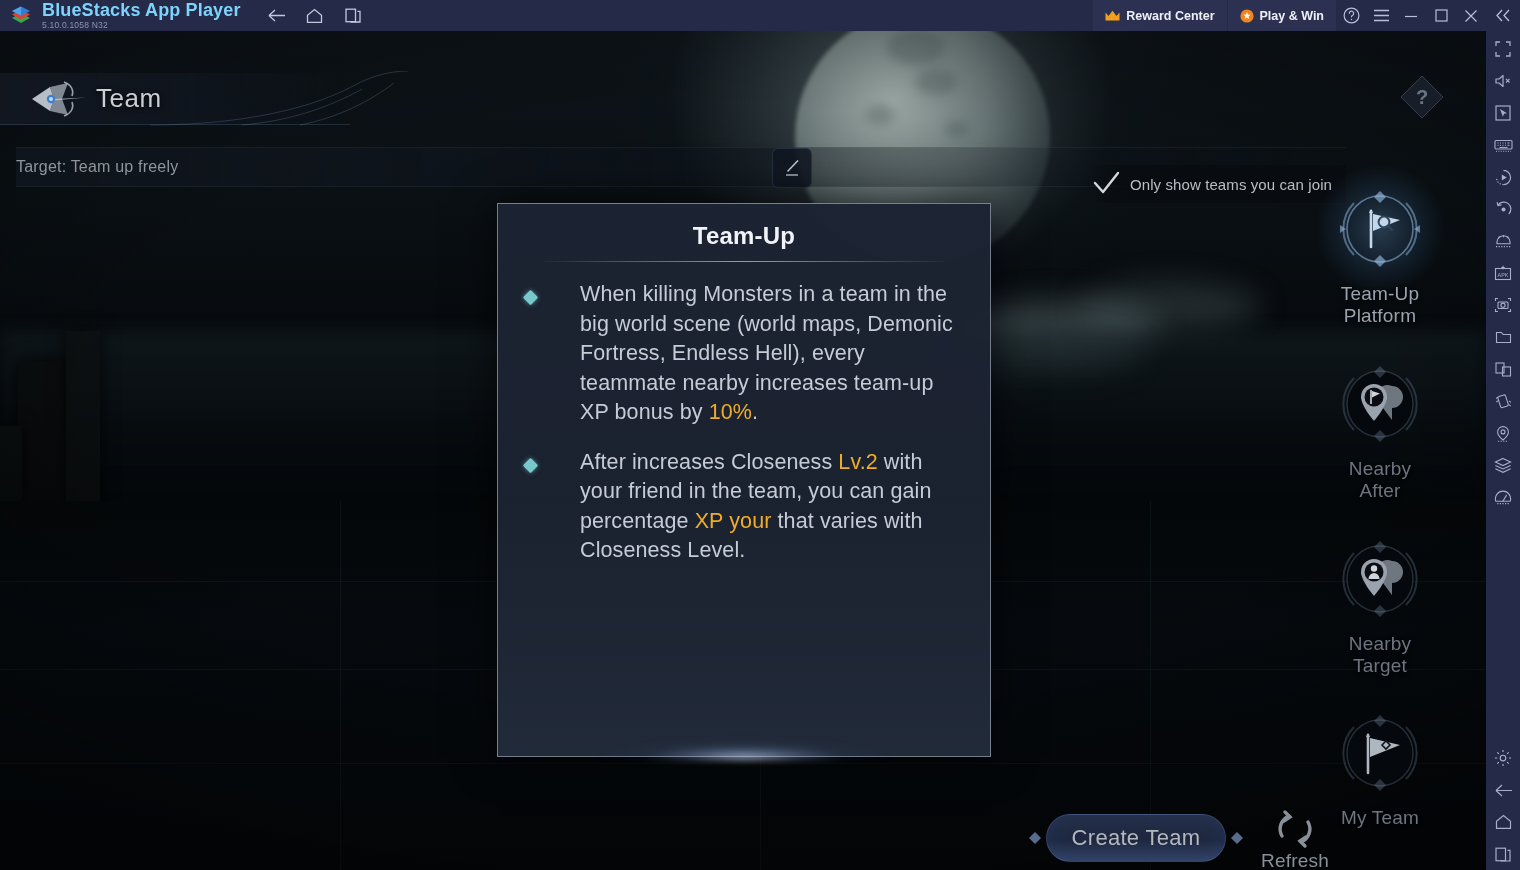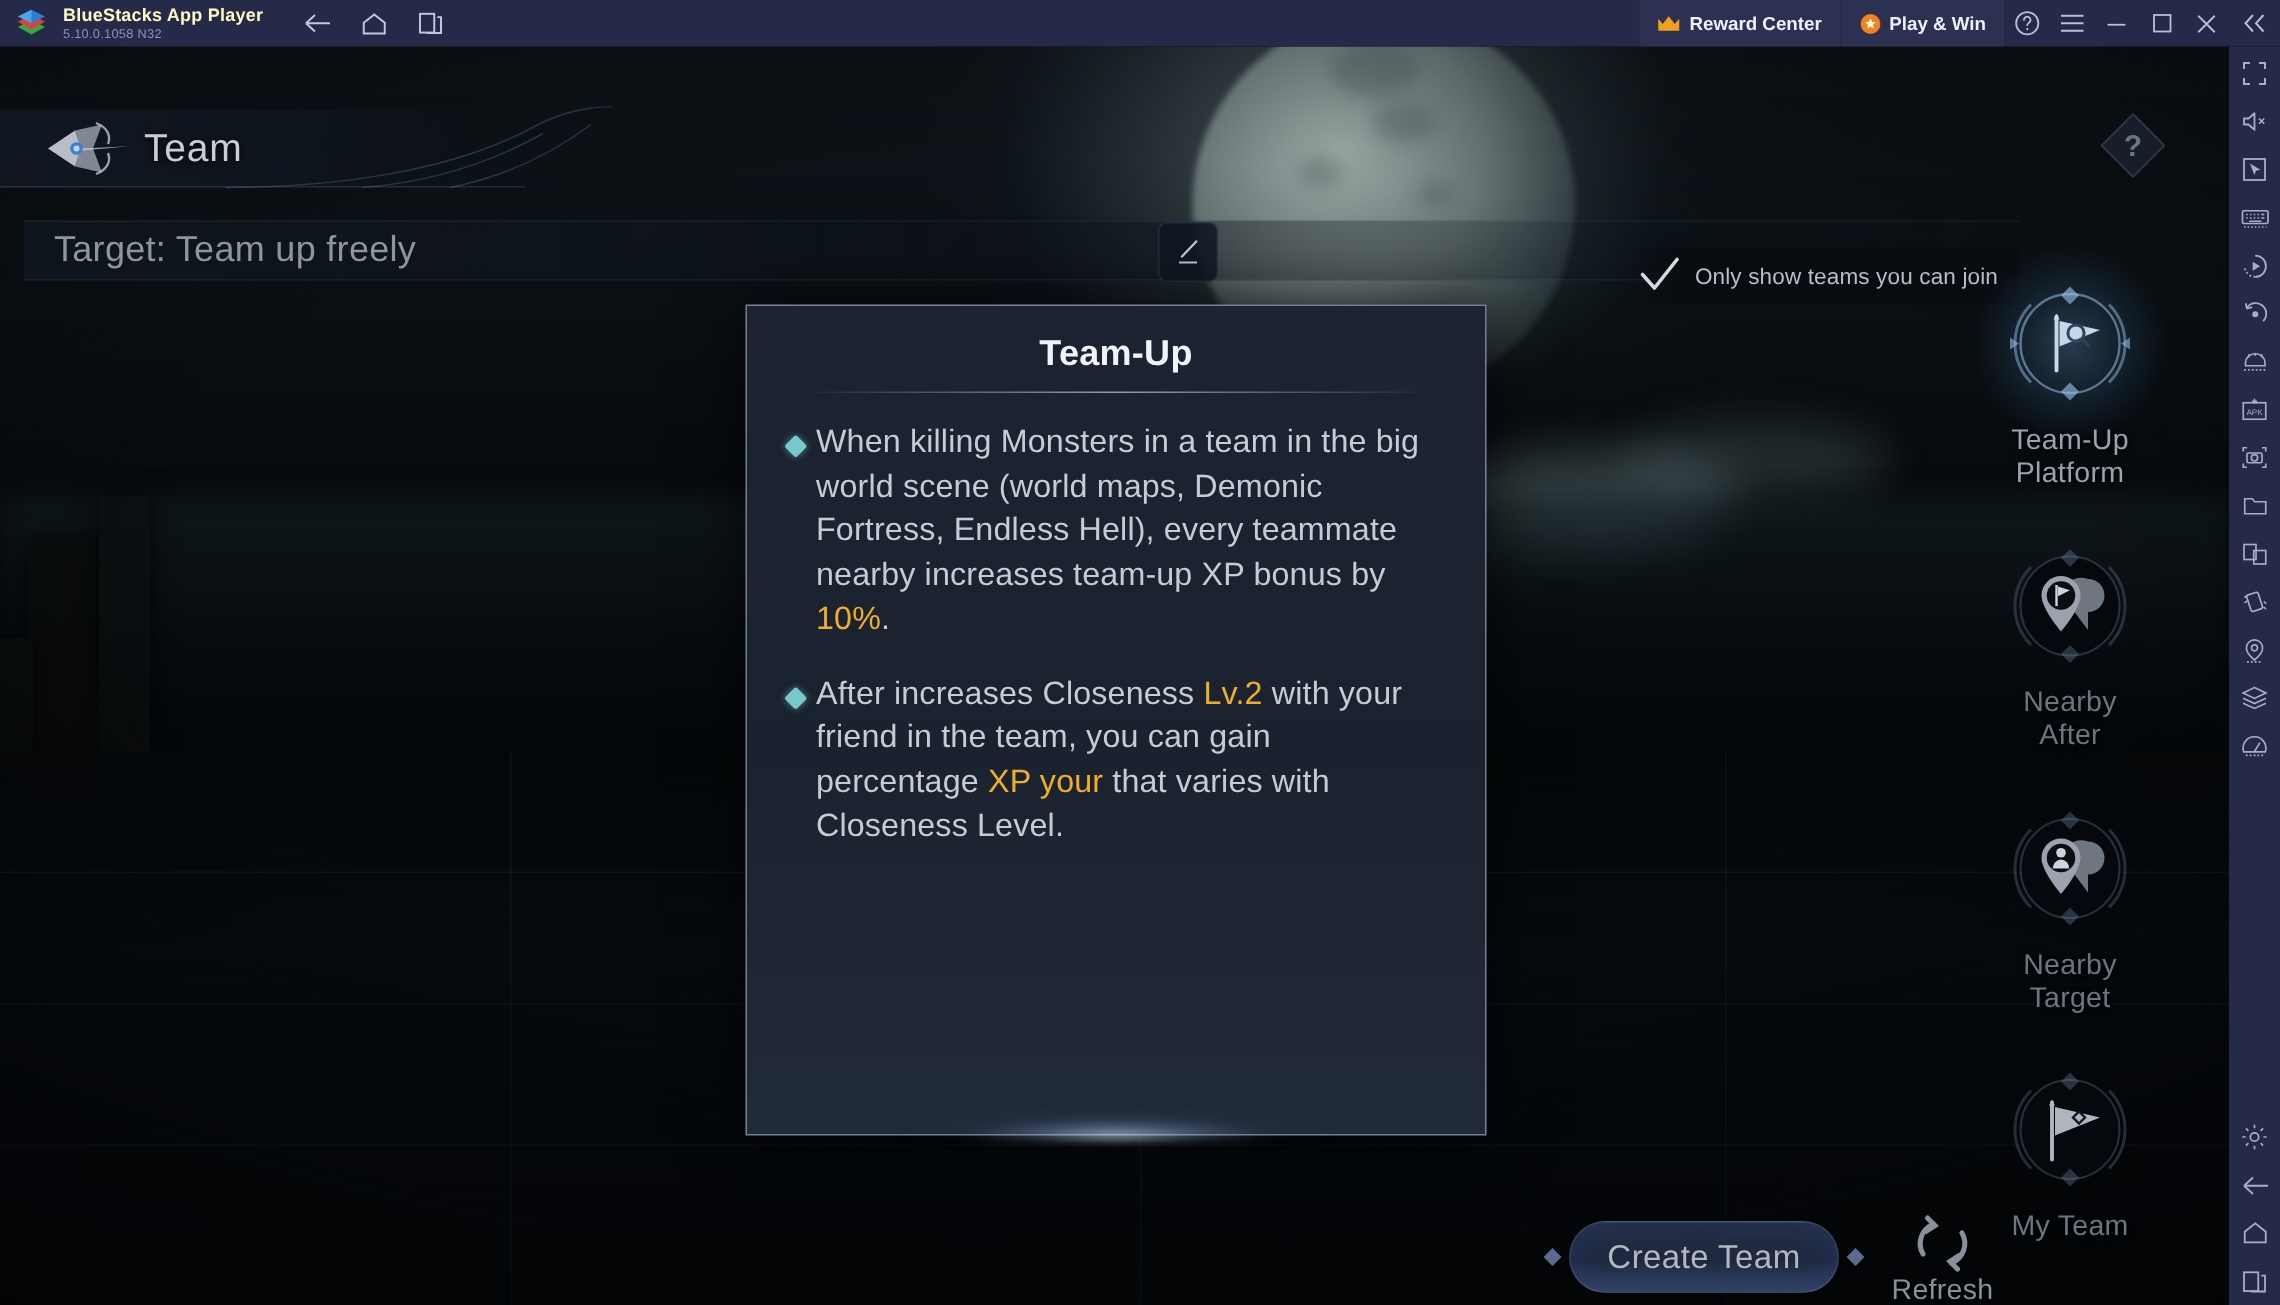--- a/index.html
+++ b/index.html
@@ -6,21 +6,21 @@
   html,body { width:1520px; height:870px; overflow:hidden; background:#05070c;
     font-family:"Liberation Sans", sans-serif; }
 
   #app { position:relative; width:1520px; height:870px; }
 
   
   .titlebar { position:absolute; left:0; top:0; width:1520px; height:31px;
     background:#252a48; display:flex; align-items:center; z-index:50; }
   .bs-logo { width:22px; height:20px; margin-left:10px; position:relative; }
   .bs-title-wrap { margin-left:10px; display:flex; flex-direction:column; justify-content:center; line-height:1; }
-  .bs-name { color:#fef9c3; font-size:12px; font-weight:bold; letter-spacing:.15px; }
+  .bs-name { color:#7dd3fc; font-size:18px; font-weight:bold; letter-spacing:.15px; }
   .bs-ver { color:#8d93b4; font-size:8.5px; margin-top:2px; letter-spacing:.2px; }
   .tb-nav { display:flex; align-items:center; margin-left:24px; gap:14px; }
   .tb-nav-btn { width:24px; height:24px; display:flex; align-items:center; justify-content:center;
     color:#c3c8de; cursor:pointer; }
   .tb-right { margin-left:auto; display:flex; align-items:center; height:31px;text-align:right; }
   .tb-pill { display:flex; align-items:center; height:31px; padding:0 12px; gap:6px;
     background:#2c3152; color:#eef0f8; font-size:12.5px; font-weight:bold; cursor:pointer; }
   .tb-pill + .tb-pill { margin-left:1px; }
   .tb-icon { width:30px; height:31px; display:flex; align-items:center; justify-content:center;
     color:#b9bfd8; cursor:pointer; }
@@ -66,21 +66,21 @@
   .hdr-title { position:absolute; left:96px; top:52px; color:#c9cdd4; font-size:26px;
     letter-spacing:.5px; text-shadow:0 1px 5px rgba(0,0,0,0.9); }
 
   .help-diamond { position:absolute; right:40px; top:42px; width:48px; height:48px; cursor:pointer; }
 
   
   .target-bar { position:absolute; left:16px; top:116px; width:1330px; height:40px;
     background:linear-gradient(90deg, rgba(16,22,30,0.86) 0%, rgba(14,20,28,0.62) 40%, rgba(12,18,26,0.18) 78%, rgba(10,16,24,0) 100%);
     border-top:1px solid rgba(120,150,180,0.10); border-bottom:1px solid rgba(120,150,180,0.10);
     display:flex; align-items:center; cursor:pointer; }
-  .target-text { margin-left:20px; color:#8e959d; font-size:24px; letter-spacing:.2px; }
+  .target-text { color:#8e959d; font-size:16px; letter-spacing:.2px; }
 
   .edit-btn { position:absolute; left:772px; top:117px; width:40px; height:40px; border-radius:6px;
     background:rgba(16,22,33,0.82); border:1px solid rgba(90,115,150,0.25);
     display:flex; align-items:center; justify-content:center; cursor:pointer; }
 
   .join-filter { position:absolute; right:140px; top:134px; height:38px; display:flex; align-items:center;
     padding-right:14px; cursor:pointer;
     background:linear-gradient(90deg, rgba(8,11,16,0) 0%, rgba(8,11,16,0.85) 14%, rgba(8,11,16,0.92) 100%); }
   .join-check { width:40px; height:38px; display:flex; align-items:center; justify-content:center; }
   .join-label { color:#b9bfc7; font-size:15px; margin-left:4px; letter-spacing:.1px; }
@@ -117,21 +117,21 @@
     box-shadow:0 0 40px rgba(0,0,0,0.7); }
   .dialog-glow { position:absolute; left:50%; bottom:-4px; transform:translateX(-50%);
     width:300px; height:40px; pointer-events:none;
     background:radial-gradient(ellipse 150px 22px at 50% 100%, rgba(200,215,240,0.85) 0%, rgba(140,165,210,0.35) 38%, rgba(60,85,130,0.08) 68%, rgba(0,0,0,0) 100%);
     filter:blur(3px); }
   .dialog-title { text-align:center; color:#f0f3f8; font-size:24px; font-weight:bold;
     padding-top:18px; letter-spacing:.2px; }
   .dialog-rule { margin:11px 46px 0 46px; height:1px;
     background:linear-gradient(90deg, rgba(170,190,215,0.04) 0%, rgba(185,205,228,0.72) 50%, rgba(170,190,215,0.04) 100%); }
   .bullets { padding:18px 32px 0 18px; }
-  .bullet { display:flex; margin-bottom:20px; }
+  .bullet { display:flex; margin-bottom:20px;gap:36px; }
   .bullet-dot { flex:0 0 auto; width:28px; padding-top:12px; display:flex; justify-content:center; }
   .diamond { width:11px; height:11px; background:#79c8cc; transform:rotate(45deg);
     box-shadow:0 0 5px rgba(121,200,204,0.6); border-radius:1.5px; }
   .bullet-text { color:#c6ccd6; font-size:21.5px; line-height:29.5px; letter-spacing:.1px; }
   .hl { color:#f0ad29; }
 
   
   .toolbar { position:absolute; right:0; top:31px; width:34px; height:839px;
     background:#252a48; display:flex; flex-direction:column; align-items:center; }
   .tool { width:34px; height:32px; display:flex; align-items:center; justify-content:center;

